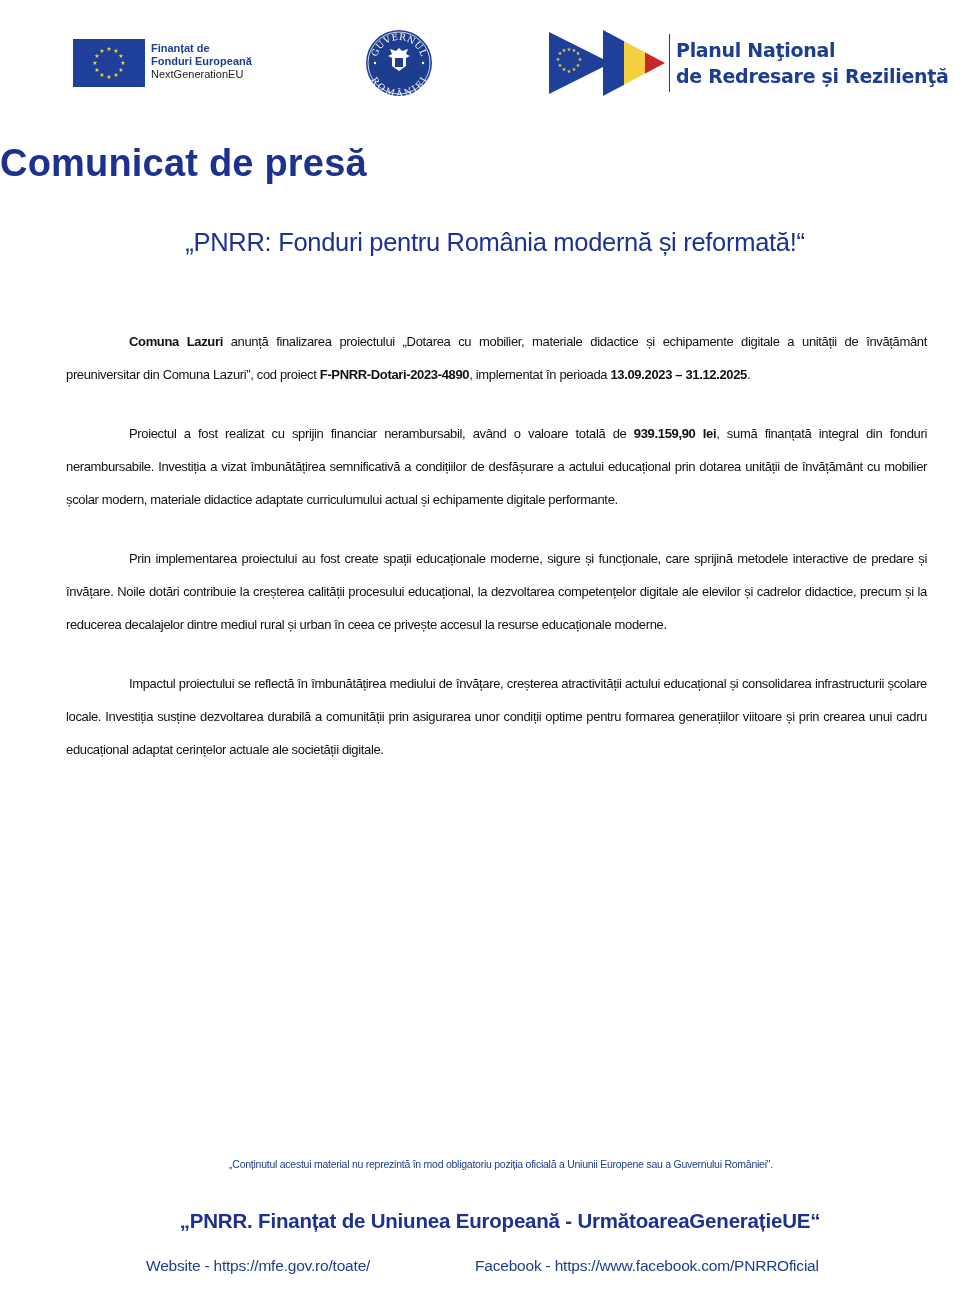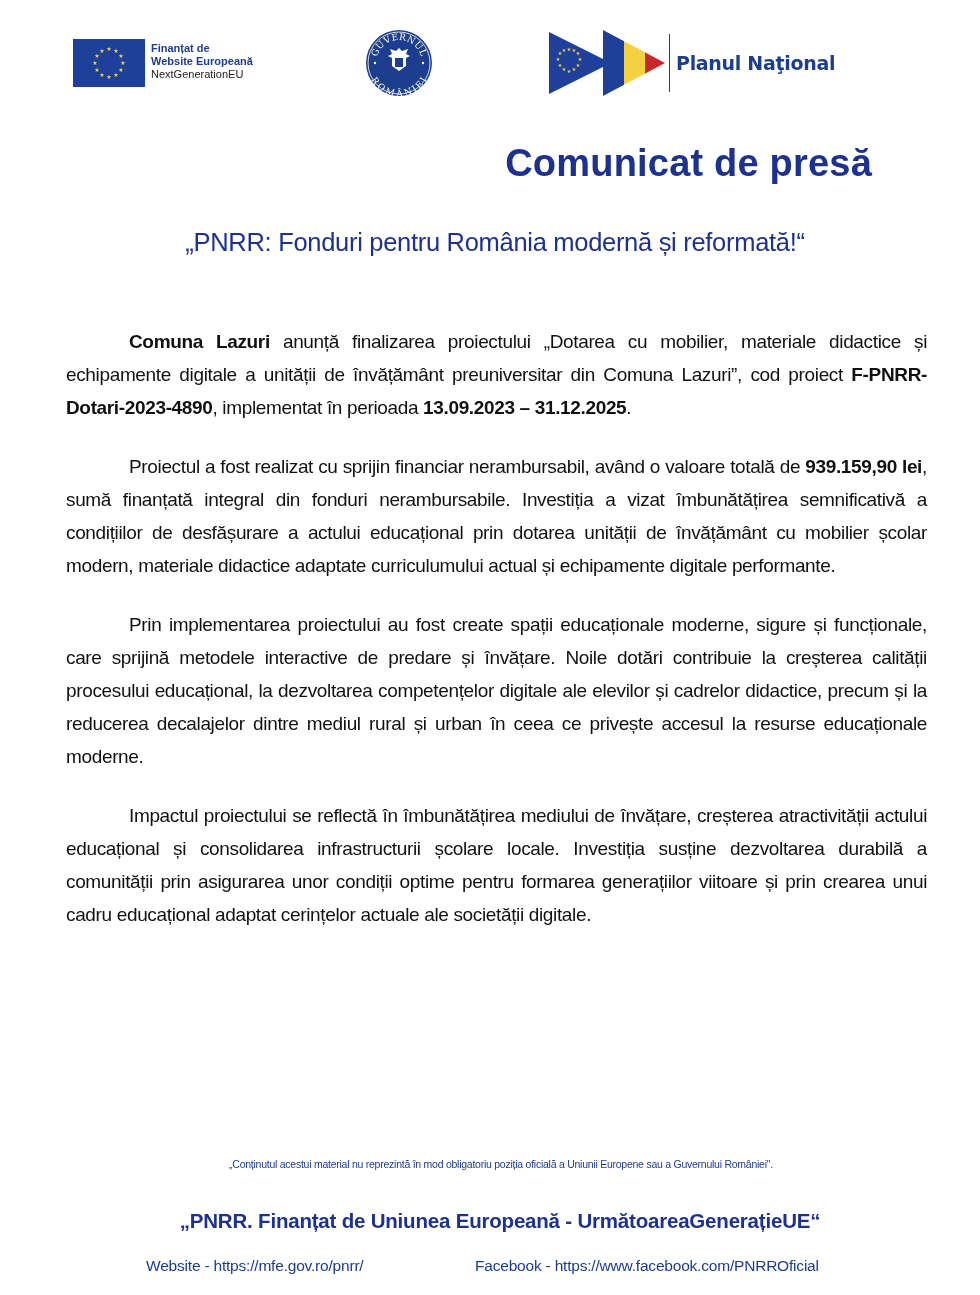--- a/index.html
+++ b/index.html
@@ -14,25 +14,25 @@
 
     .logo-gov { position: absolute; left: 364px; top: 28px; width: 70px; height: 70px; }
 
     .logo-pnrr { position: absolute; left: 543px; top: 30px; display: flex; align-items: center; padding-left: 6px; }
     .pnrr-mark { width: 116px; height: 66px; position: relative; }
     .pnrr-divider { width: 1px; height: 58px; background: #1d3d8f; margin-left: 4px; }
     .pnrr-text { margin-left: 6px; color: #1d3d8f; font-weight: bold; font-size: 19px; line-height: 26px; font-family: "DejaVu Sans", sans-serif; letter-spacing: -0.3px; }
     .pnrr-text span { display: block; }
 
     
-    .title { position: absolute; left: 0; width: 872px; top: 142px; text-align: right; font-size: 38px; font-weight: bold; color: #1d3190; letter-spacing: 0.2px; }
+    .title { position: absolute; left: 0; width: 872px; top: 142px; text-align: left; font-size: 38px; font-weight: bold; color: #1d3190; letter-spacing: 0.2px; }
     .subtitle { position: absolute; left: 0; width: 990px; top: 228px; text-align: center; font-size: 25.5px; color: #1d3190; letter-spacing: -0.3px; }
 
     
-    .body { position: absolute; left: 66px; width: 861px; top: 325px; font-family: "Liberation Sans", sans-serif; font-size: 19px; line-height: 33px; text-align: justify; color: #111; letter-spacing: -0.35px; word-spacing: 0px; }
+    .body { position: absolute; left: 66px; width: 861px; top: 325px; font-family: "Liberation Sans", sans-serif; font-size: 13px; line-height: 33px; text-align: justify; color: #111; letter-spacing: -0.35px; word-spacing: 0px; }
     .body p { margin: 0; }
     .body .indent { text-indent: 63px; }
     .body .gap { margin-top: 26px; }
     .body b { font-weight: bold; }
 
     
     .disclaimer { position: absolute; left: 0; width: 1002px; top: 1158px; text-align: center; font-size: 10.5px; color: #1d3d8f; letter-spacing: -0.25px; }
     .slogan { position: absolute; left: 0; width: 1000px; top: 1209px; text-align: center; font-size: 20.5px; font-weight: bold; color: #1d3190; letter-spacing: -0.2px; }
     .links { position: absolute; top: 1257px; font-size: 15.5px; color: #1d3d8f; letter-spacing: -0.2px; }
     .link-web { left: 146px; }
@@ -57,21 +57,21 @@
         <text x="29" y="38">★</text>
         <text x="24" y="33">★</text>
         <text x="22" y="26">★</text>
         <text x="24" y="19">★</text>
         <text x="29" y="14">★</text>
       </g>
     </svg>
   </div>
   <div class="eu-text">
     <span class="l1">Finanțat de</span>
-    <span class="l2">Website Europeană</span>
+    <span class="l2">Fonduri Europeană</span>
     <span class="l3">NextGenerationEU</span>
   </div>
 </div>
 
 <div class="logo-gov">
   <svg width="70" height="70" viewBox="0 0 70 70">
     <defs>
       <path id="arcTop" d="M 12 35 A 23 23 0 0 1 58 35"></path>
       <path id="arcBot" d="M 10 37 A 25 25 0 0 0 60 37"></path>
     </defs>
@@ -117,37 +117,38 @@
       <g clip-path="url(#triClip)">
         <rect x="54" y="0" width="21" height="66" fill="#1e3f9a"></rect>
         <rect x="75" y="0" width="21" height="66" fill="#f5d142"></rect>
         <rect x="96" y="0" width="20" height="66" fill="#c8272d"></rect>
       </g>
     </svg>
   </div>
   <div class="pnrr-divider"></div>
   <div class="pnrr-text">
     <span>Planul Naţional</span>
+    <span>de Redresare și Rezilienţă</span>
   </div>
 </div>
 
 <div class="title">Comunicat de presă</div>
 <div class="subtitle">„PNRR: Fonduri pentru România modernă și reformată!“</div>
 
 <div class="body">
   <p class="indent">
     <b>Comuna Lazuri</b><span> anunță finalizarea proiectului „Dotarea cu mobilier, materiale didactice și echipamente digitale a unității de învățământ preuniversitar din Comuna Lazuri”, cod proiect </span><b>F-PNRR-Dotari-2023-4890</b><span>, implementat în perioada </span><b>13.09.2023 – 31.12.2025</b><span>.</span>
   </p>
   <p class="indent gap">
     <span>Proiectul a fost realizat cu sprijin financiar nerambursabil, având o valoare totală de </span><b>939.159,90 lei</b><span>, sumă finanțată integral din fonduri nerambursabile. Investiția a vizat îmbunătățirea semnificativă a condițiilor de desfășurare a actului educațional prin dotarea unității de învățământ cu mobilier școlar modern, materiale didactice adaptate curriculumului actual și echipamente digitale performante.</span>
   </p>
   <p class="indent gap">Prin implementarea proiectului au fost create spații educaționale moderne, sigure și funcționale, care sprijină metodele interactive de predare și învățare. Noile dotări contribuie la creșterea calității procesului educațional, la dezvoltarea competențelor digitale ale elevilor și cadrelor didactice, precum și la reducerea decalajelor dintre mediul rural și urban în ceea ce privește accesul la resurse educaționale moderne.</p>
   <p class="indent gap">Impactul proiectului se reflectă în îmbunătățirea mediului de învățare, creșterea atractivității actului educațional și consolidarea infrastructurii școlare locale. Investiția susține dezvoltarea durabilă a comunității prin asigurarea unor condiții optime pentru formarea generațiilor viitoare și prin crearea unui cadru educațional adaptat cerințelor actuale ale societății digitale.</p>
 </div>
 
 <div class="disclaimer">„Conținutul acestui material nu reprezintă în mod obligatoriu poziția oficială a Uniunii Europene sau a Guvernului României".</div>
 <div class="slogan">„PNRR. Finanțat de Uniunea Europeană - UrmătoareaGenerațieUE“</div>
 <div class="links link-web">
-  <a class="link">Website - https://mfe.gov.ro/pnrr/</a>
+  <a class="link">Website - https://mfe.gov.ro/toate/</a>
 </div>
 <div class="links link-fb">
   <a class="link">Facebook - https://www.facebook.com/PNRROficial</a>
 </div>
 
 </body></html>

